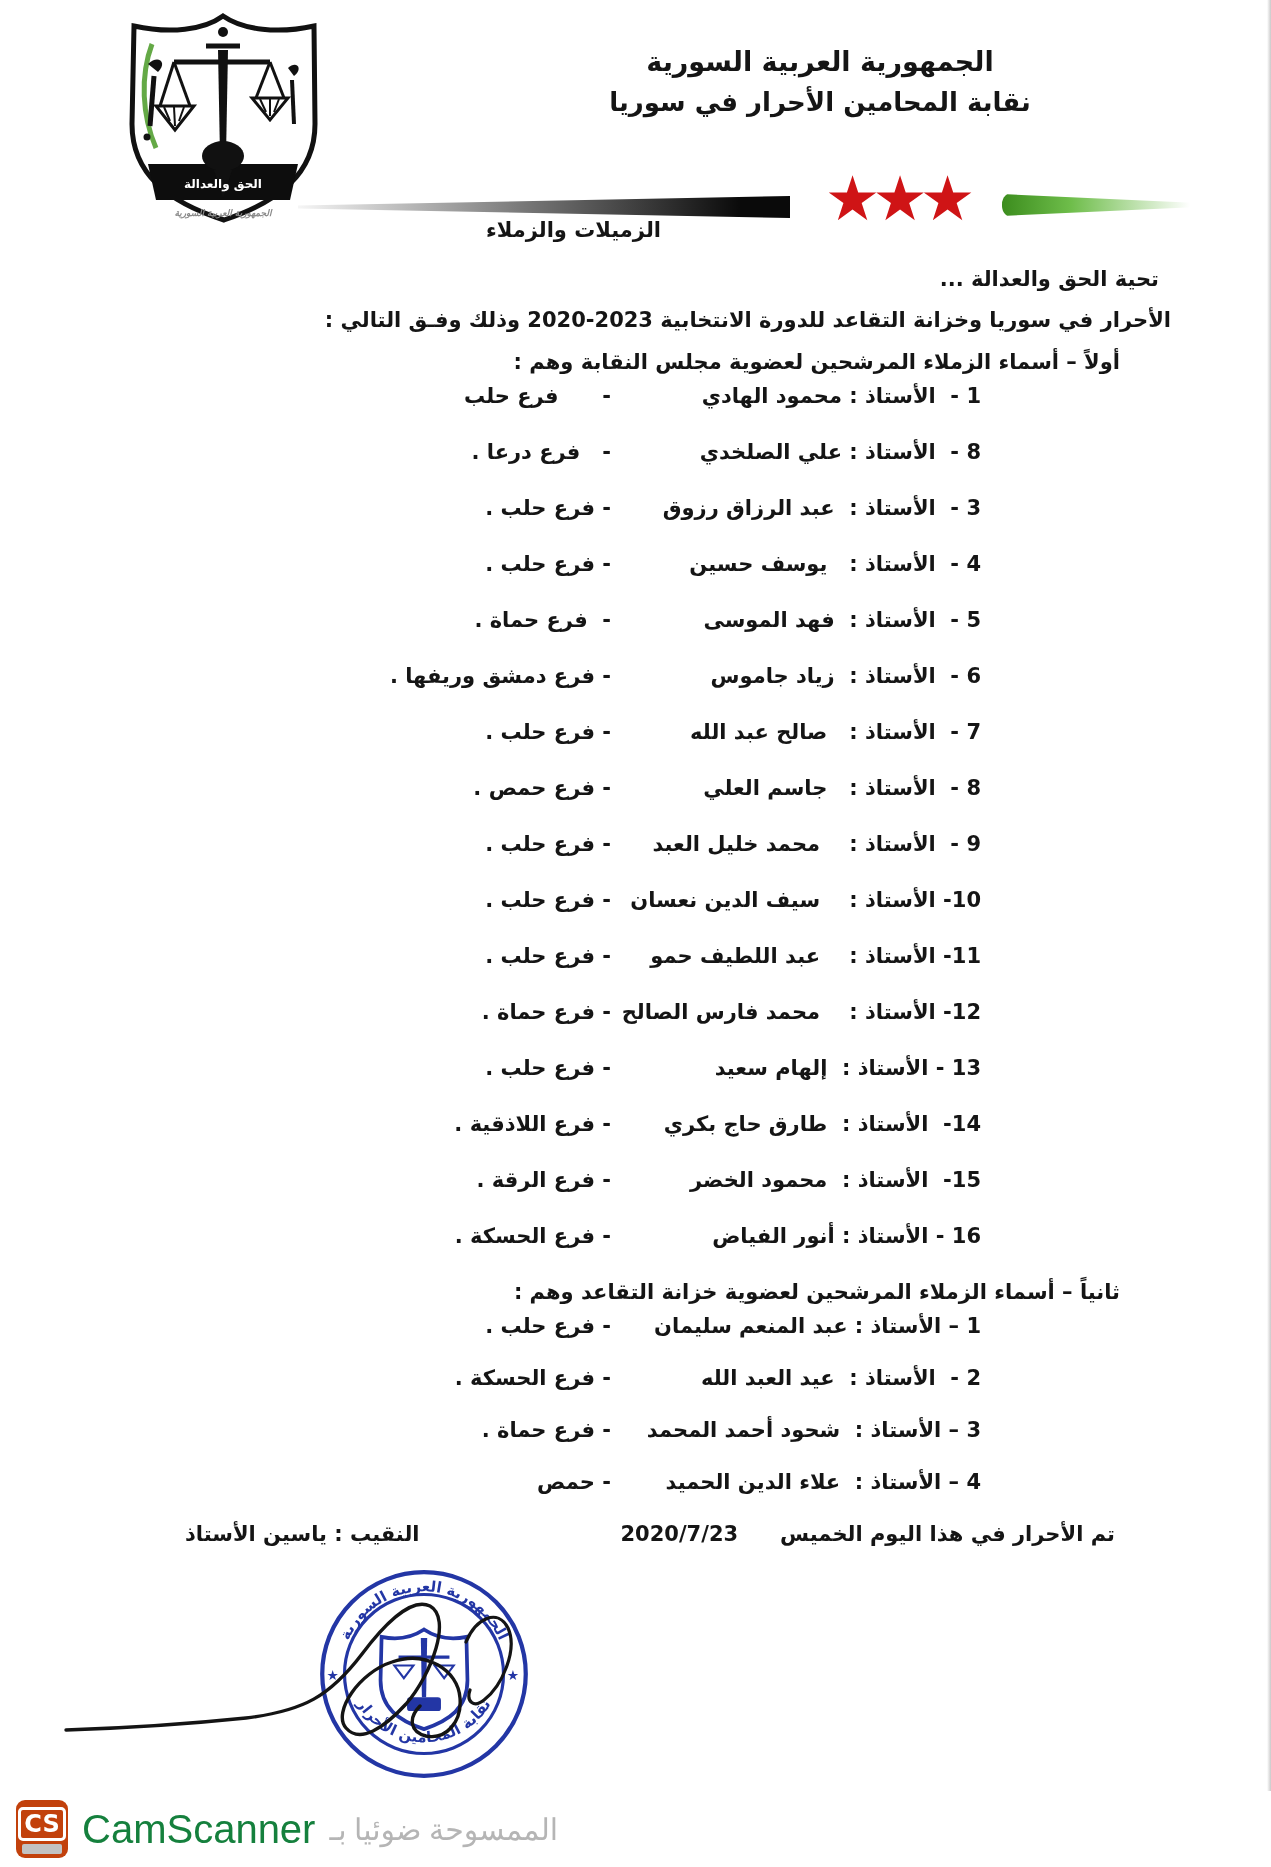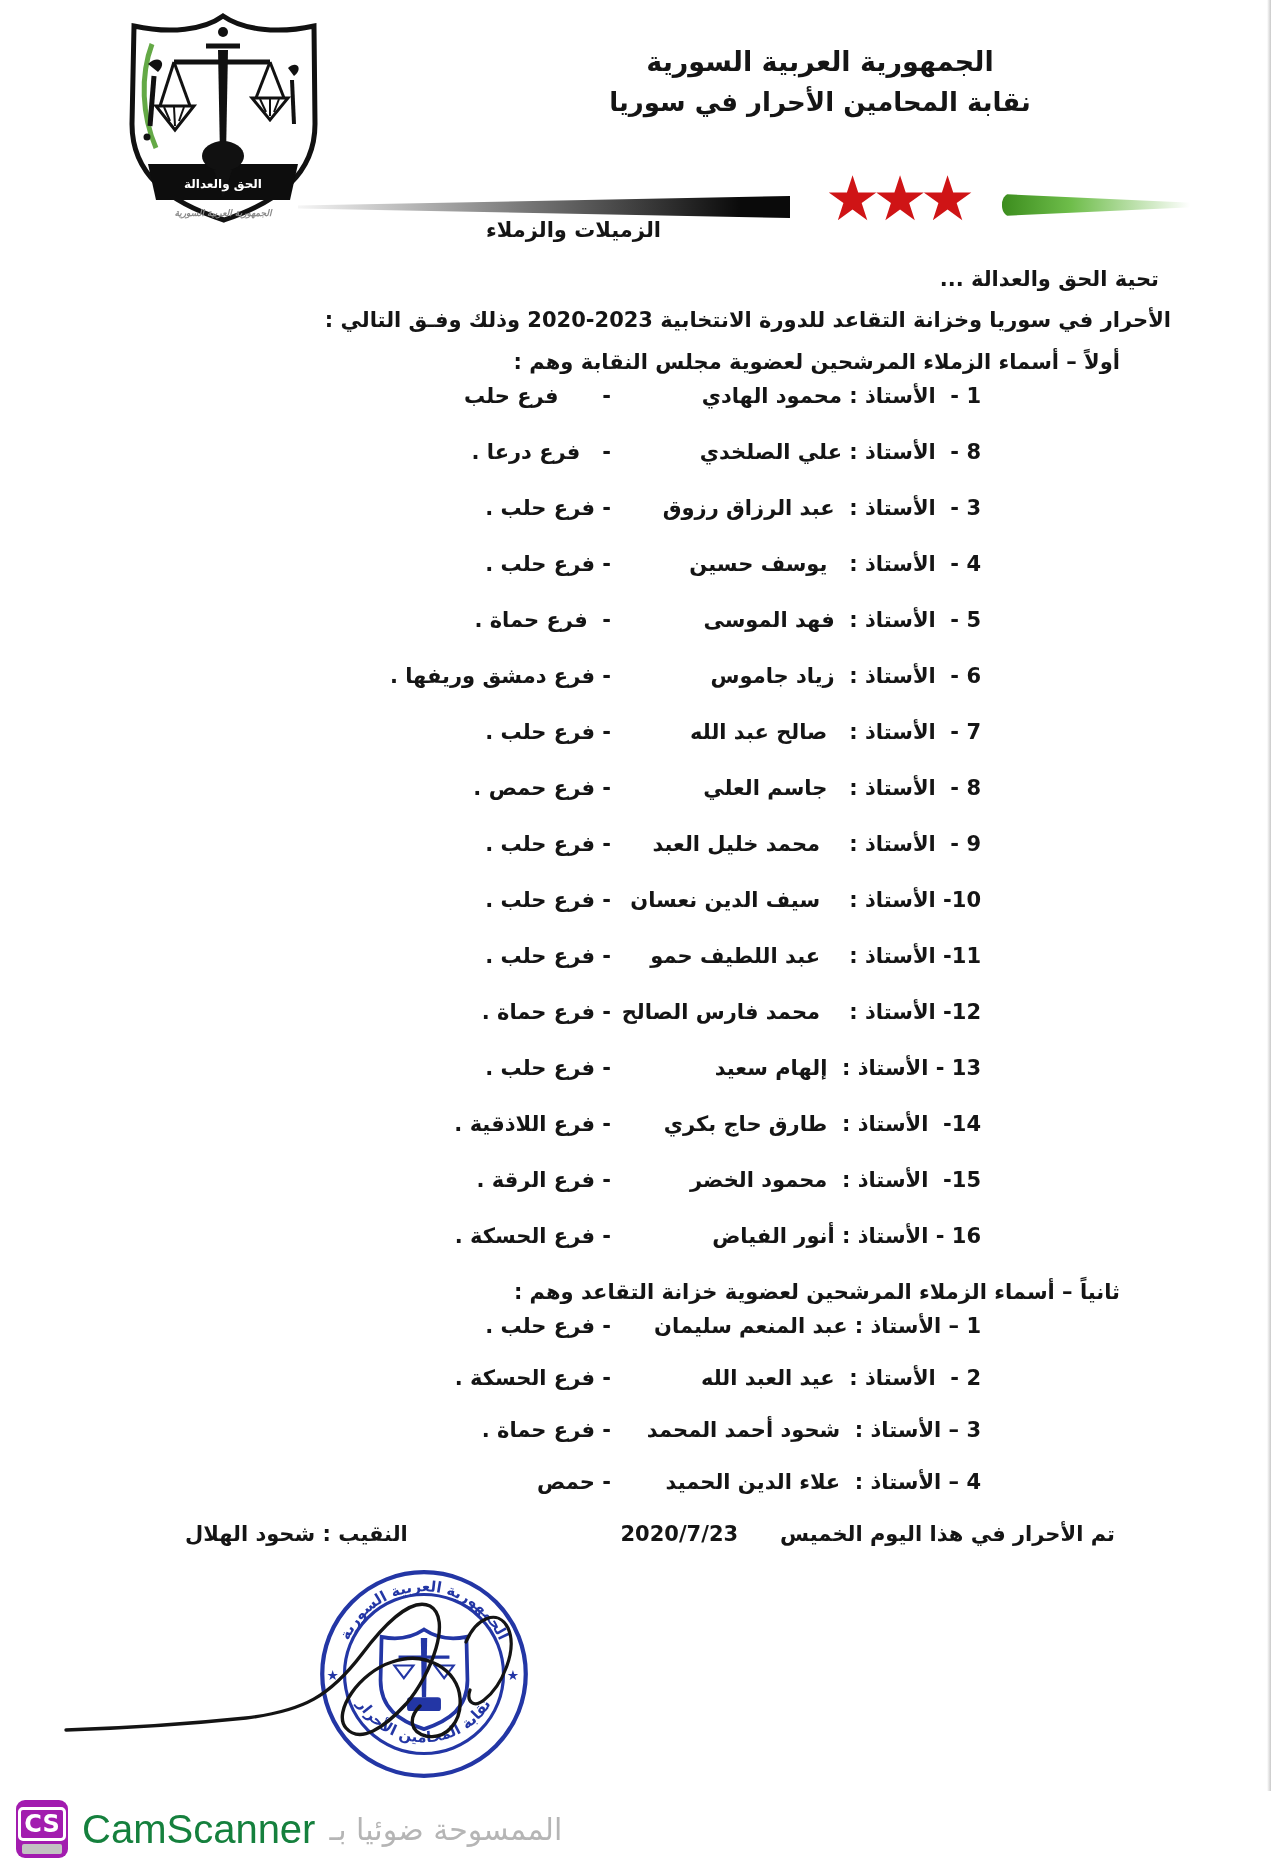--- a/index.html
+++ b/index.html
@@ -36,29 +36,29 @@
   .announce-row{display:flex;justify-content:space-between;align-items:baseline;
         margin:4px 56px 0 85px;font-size:21px;}
   .announce-date{margin-inline-start:42px;}
   
   .sign-area{position:absolute;top:1560px;left:0;width:1271px;height:245px;}
   .stamp{position:absolute;left:318px;top:8px;width:212px;height:212px;}
   .signature{position:absolute;left:58px;top:18px;width:560px;height:210px;}
   
   .footer{position:absolute;left:0;bottom:0;width:1271px;height:76px;background:#fff;
         display:flex;align-items:center;padding-left:16px;box-sizing:border-box;direction:ltr;}
-  .cs-badge{width:52px;height:58px;background:#a21caf;border-radius:9px;position:relative;
+  .cs-badge{width:52px;height:58px;background:#c2410c;border-radius:9px;position:relative;
         display:flex;align-items:flex-start;justify-content:center;flex:0 0 auto;}
   .cs-badge .cs-letters{margin-top:7px;color:#fff;font-size:24px;line-height:28px;
         border:3px solid #fff;border-radius:5px;padding:0 3px;font-weight:700;}
   .cs-badge .cs-bed{position:absolute;bottom:4px;left:6px;right:6px;height:10px;
         background:#c2c2c2;border-radius:2px;}
   .cam-text{margin-left:14px;font-size:40px;color:#15803d;font-weight:400;
         font-family:"Liberation Sans", sans-serif;}
-  .cam-ar{margin-left:14px;font-size:30px;color:#b5b5b5;font-weight:400;direction:rtl;}
+  .cam-ar{margin-left:14px;font-size:30px;color:#b5b5b5;font-weight:400;direction:rtl;font-family:Liberation Serif, serif;}
 </style>
 </head>
 <body>
 
 <div class="page">
   <div class="edge-right"></div>
 
   <div class="emblem">
     <svg width="214" height="228" viewBox="0 0 214 228">
       <path d="M107 10 C127 24 162 28 198 20 L199 118 C199 168 162 196 108 214 C52 196 16 168 16 118 L18 20 C54 28 88 24 107 10 Z" fill="#ffffff" stroke="#111" stroke-width="5"></path>
@@ -203,21 +203,21 @@
       <div class="row">
           <span class="who">4 – الأستاذ :  علاء الدين الحميد</span>
           <span class="br">- حمص</span>
         </div>
     </div>
 
     <div class="announce-row">
       <span>
         <span>تم الأحرار في هذا اليوم الخميس</span><span class="announce-date">2020/7/23</span>
       </span>
-      <span>النقيب : شحود الهلال</span>
+      <span>النقيب : ياسين الأستاذ</span>
     </div>
   </div>
 
   <div class="sign-area">
     <div class="stamp">
       <svg width="212" height="212" viewBox="0 0 200 200">
         <defs>
           <path id="arcT" d="M 22 100 A 78 78 0 1 1 178 100" fill="none"></path>
           <path id="arcB" d="M 30 112 A 73 73 0 0 0 170 112" fill="none"></path>
         </defs>

